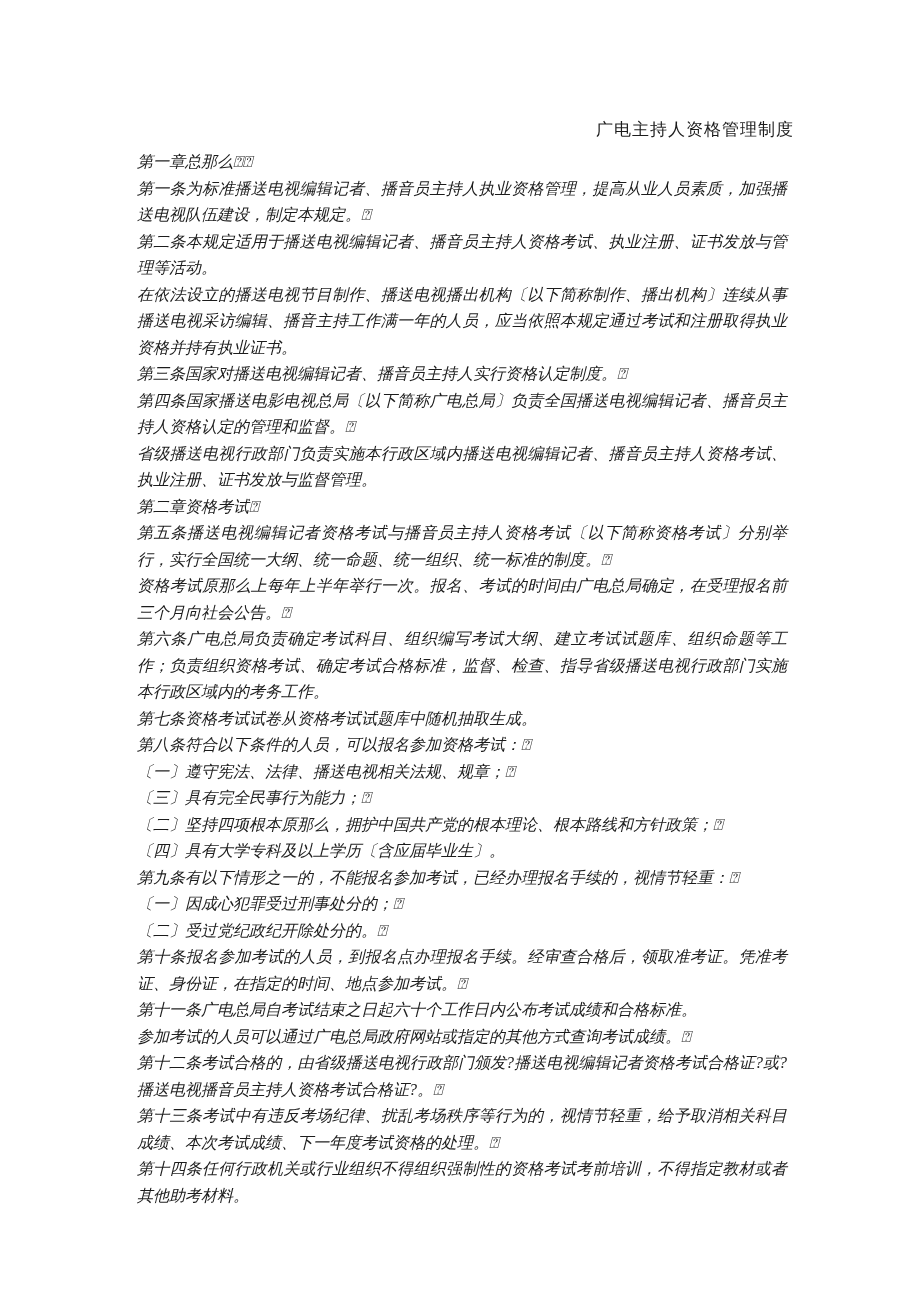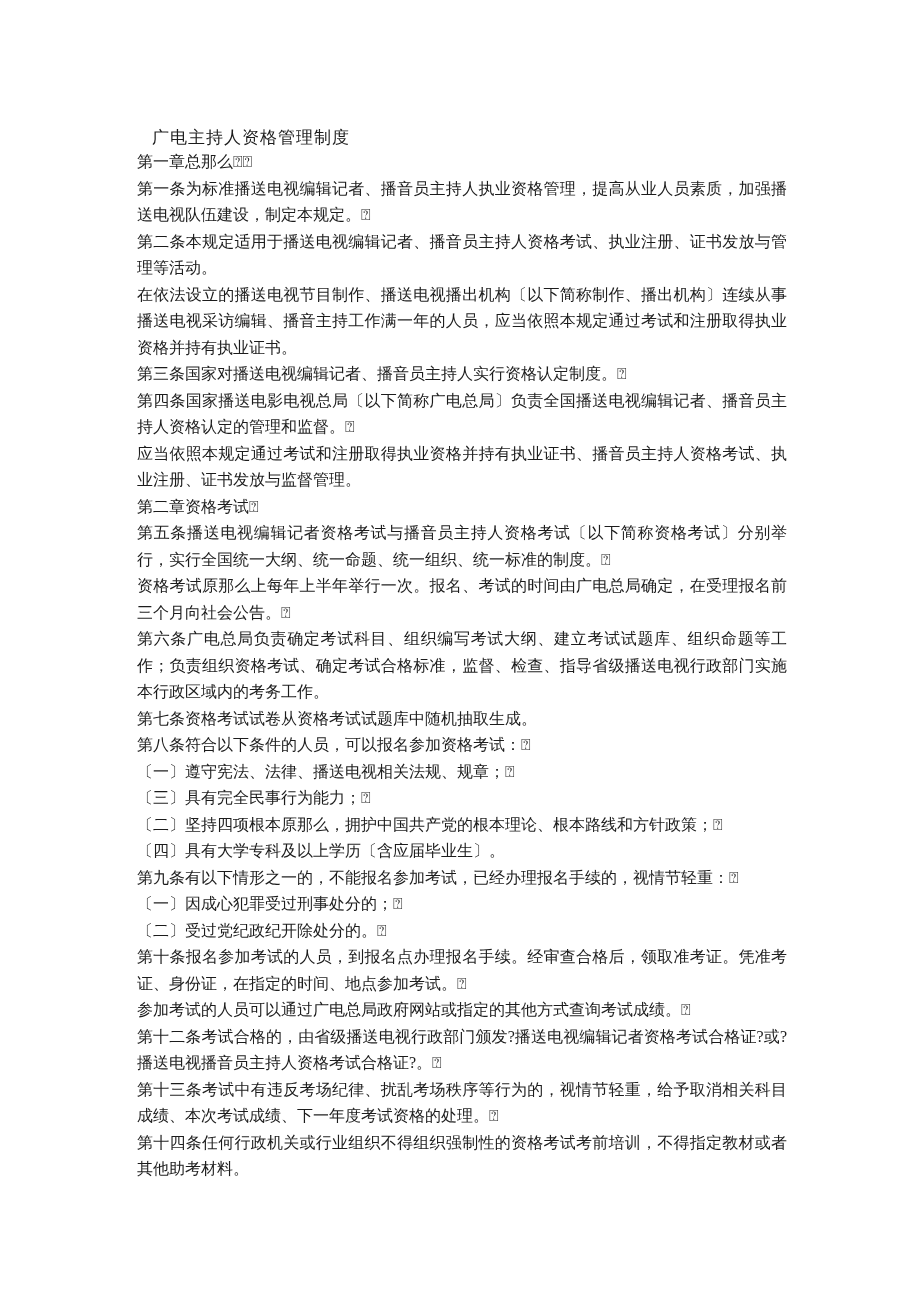--- a/index.html
+++ b/index.html
@@ -17,69 +17,71 @@
     width: 920px;
     height: 1302px;
     background: #ffffff;
     overflow: hidden;
   }
   .doc-title {
     position: absolute;
     top: 108px;
     left: 136px;
     width: 650px;
-    margin: 16px;
+    margin: 8px;
     font-size: 17px;
     font-weight: normal;
-    text-align: left;
+    text-align: right;
     line-height: 28px;
     color: #1c1c1c;
     letter-spacing: 1px;
   }
   .doc-content {
     position: absolute;
     top: 149px;
     left: 137px;
     width: 650px;
     font-size: 16px;
     line-height: 26.5px;
     text-align: justify;
     color: #1c1c1c;
+    font-style: italic;
   }
   .doc-content p {
     margin: 0;
     padding: 0;
     word-break: break-all;
   }
 </style>
 </head>
 <body>
 
 <div class="page">
   <h1 class="doc-title">广电主持人资格管理制度</h1>
   <div class="doc-content">
       <p>第一章总那么⍰⍰</p>
       <p>第一条为标准播送电视编辑记者、播音员主持人执业资格管理，提高从业人员素质，加强播送电视队伍建设，制定本规定。⍰</p>
       <p>第二条本规定适用于播送电视编辑记者、播音员主持人资格考试、执业注册、证书发放与管理等活动。</p>
       <p>在依法设立的播送电视节目制作、播送电视播出机构〔以下简称制作、播出机构〕连续从事播送电视采访编辑、播音主持工作满一年的人员，应当依照本规定通过考试和注册取得执业资格并持有执业证书。</p>
       <p>第三条国家对播送电视编辑记者、播音员主持人实行资格认定制度。⍰</p>
       <p>第四条国家播送电影电视总局〔以下简称广电总局〕负责全国播送电视编辑记者、播音员主持人资格认定的管理和监督。⍰</p>
-      <p>应当依照本规定通过考试和注册取得执业资格并持有执业证书、播音员主持人资格考试、执业注册、证书发放与监督管理。</p>
+      <p>省级播送电视行政部门负责实施本行政区域内播送电视编辑记者、播音员主持人资格考试、执业注册、证书发放与监督管理。</p>
       <p>第二章资格考试⍰</p>
       <p>第五条播送电视编辑记者资格考试与播音员主持人资格考试〔以下简称资格考试〕分别举行，实行全国统一大纲、统一命题、统一组织、统一标准的制度。⍰</p>
       <p>资格考试原那么上每年上半年举行一次。报名、考试的时间由广电总局确定，在受理报名前三个月向社会公告。⍰</p>
       <p>第六条广电总局负责确定考试科目、组织编写考试大纲、建立考试试题库、组织命题等工作；负责组织资格考试、确定考试合格标准，监督、检查、指导省级播送电视行政部门实施本行政区域内的考务工作。</p>
       <p>第七条资格考试试卷从资格考试试题库中随机抽取生成。</p>
       <p>第八条符合以下条件的人员，可以报名参加资格考试：⍰</p>
       <p>〔一〕遵守宪法、法律、播送电视相关法规、规章；⍰</p>
       <p>〔三〕具有完全民事行为能力；⍰</p>
       <p>〔二〕坚持四项根本原那么，拥护中国共产党的根本理论、根本路线和方针政策；⍰</p>
       <p>〔四〕具有大学专科及以上学历〔含应届毕业生〕。</p>
       <p>第九条有以下情形之一的，不能报名参加考试，已经办理报名手续的，视情节轻重：⍰</p>
       <p>〔一〕因成心犯罪受过刑事处分的；⍰</p>
       <p>〔二〕受过党纪政纪开除处分的。⍰</p>
       <p>第十条报名参加考试的人员，到报名点办理报名手续。经审查合格后，领取准考证。凭准考证、身份证，在指定的时间、地点参加考试。⍰</p>
+      <p>第十一条广电总局自考试结束之日起六十个工作日内公布考试成绩和合格标准。</p>
       <p>参加考试的人员可以通过广电总局政府网站或指定的其他方式查询考试成绩。⍰</p>
       <p>第十二条考试合格的，由省级播送电视行政部门颁发?播送电视编辑记者资格考试合格证?或?播送电视播音员主持人资格考试合格证?。⍰</p>
       <p>第十三条考试中有违反考场纪律、扰乱考场秩序等行为的，视情节轻重，给予取消相关科目成绩、本次考试成绩、下一年度考试资格的处理。⍰</p>
       <p>第十四条任何行政机关或行业组织不得组织强制性的资格考试考前培训，不得指定教材或者其他助考材料。</p>
     </div>
 </div>
 
 </body></html>

